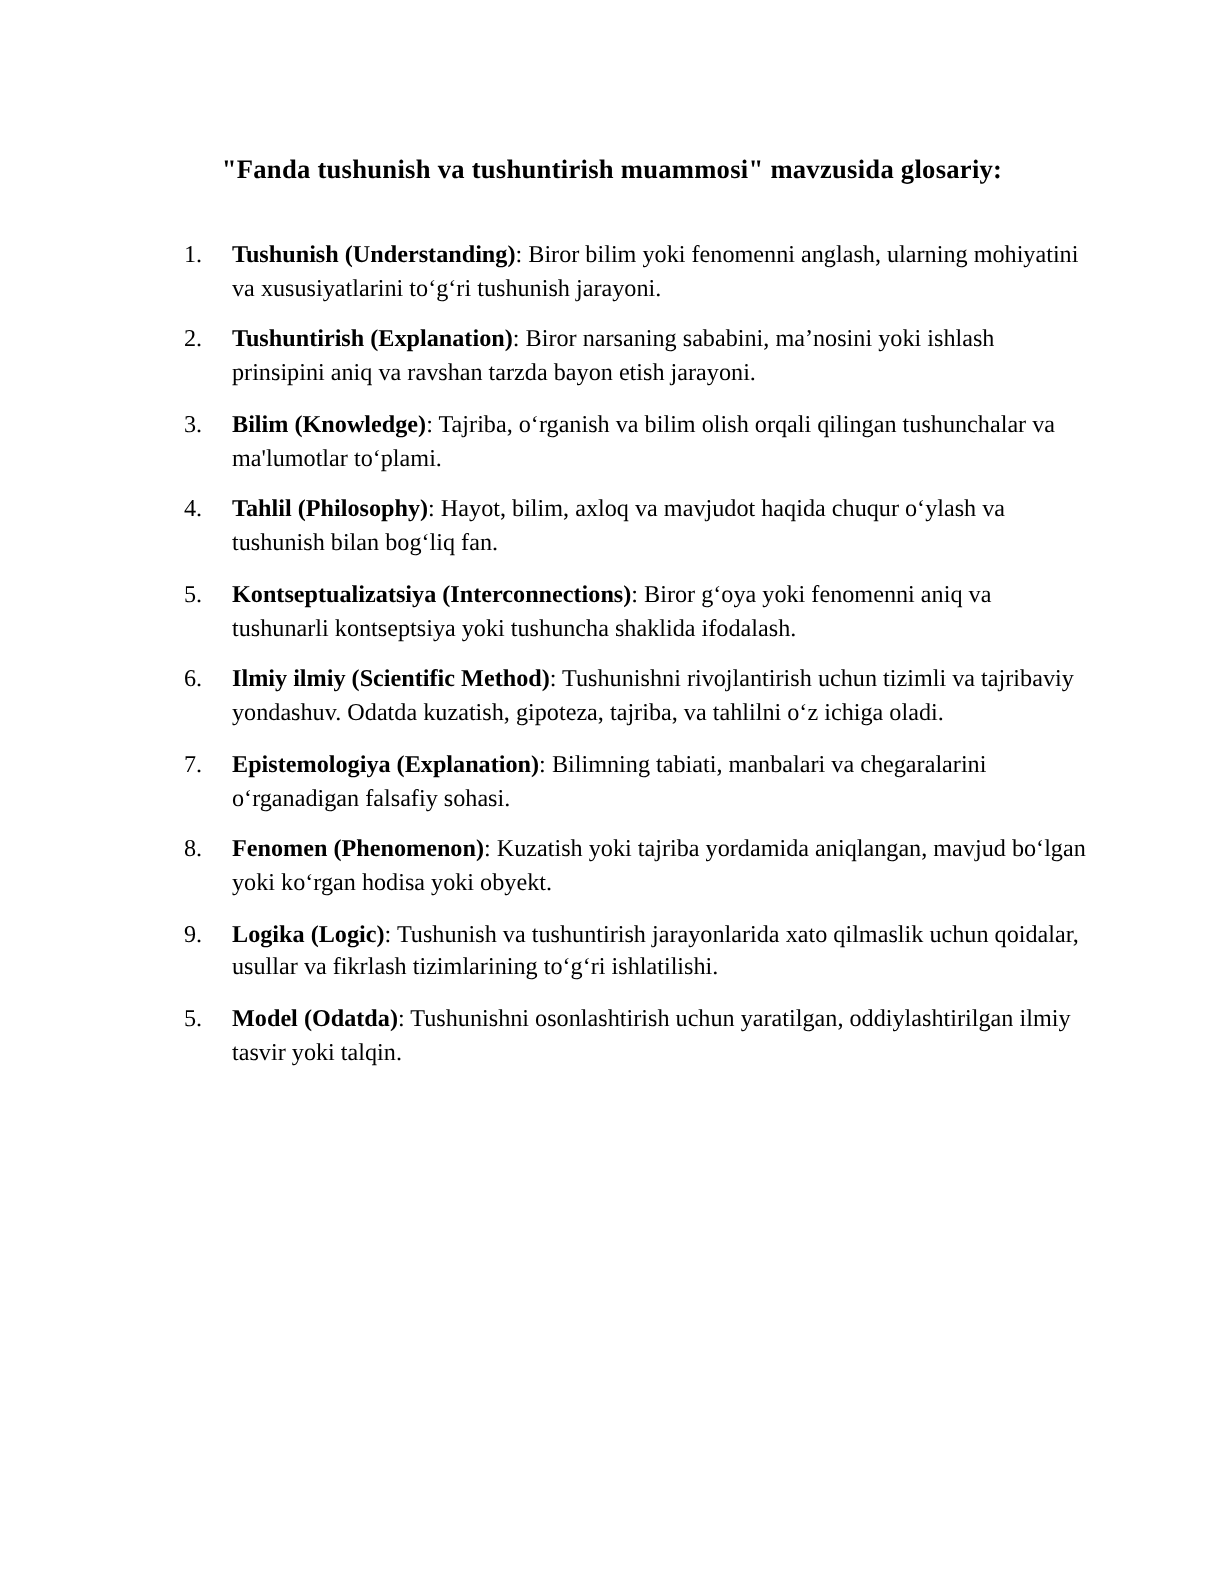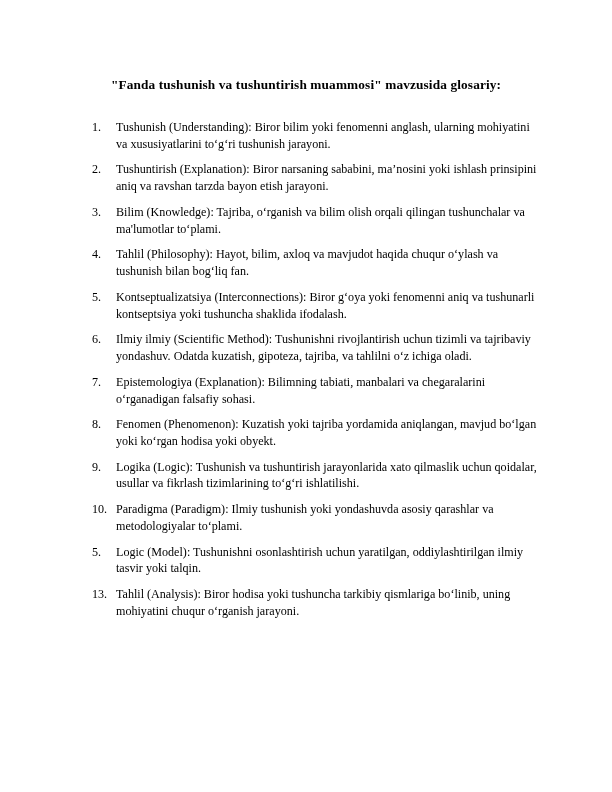--- a/index.html
+++ b/index.html
@@ -58,21 +58,21 @@
     position: absolute;
     left: 0;
     top: 0;
     width: 22px;
     text-align: left;
     font-size: 12.1px;
     line-height: 1.385;
     white-space: pre;
   }
   .item-term {
-    font-weight: normal;
+    font-weight: bold;
   }
   .item-body {
     font-weight: normal;
   }
 </style>
 </head>
 <body>
 
 <div class="page">
 
@@ -81,18 +81,16 @@
   <ol class="glossary-list">
       <li class="glossary-item"><span class="item-number">1. </span><span class="item-term">Tushunish (Understanding)</span><span class="item-body">: </span><span class="item-body">Biror bilim yoki fenomenni anglash, ularning mohiyatini va xususiyatlarini to‘g‘ri tushunish jarayoni.</span></li>
       <li class="glossary-item"><span class="item-number">2. </span><span class="item-term">Tushuntirish (Explanation)</span><span class="item-body">: </span><span class="item-body">Biror narsaning sababini, ma’nosini yoki ishlash prinsipini aniq va ravshan tarzda bayon etish jarayoni.</span></li>
       <li class="glossary-item"><span class="item-number">3. </span><span class="item-term">Bilim (Knowledge)</span><span class="item-body">: </span><span class="item-body">Tajriba, o‘rganish va bilim olish orqali qilingan tushunchalar va ma'lumotlar to‘plami.</span></li>
       <li class="glossary-item"><span class="item-number">4. </span><span class="item-term">Tahlil (Philosophy)</span><span class="item-body">: </span><span class="item-body">Hayot, bilim, axloq va mavjudot haqida chuqur o‘ylash va tushunish bilan bog‘liq fan.</span></li>
       <li class="glossary-item"><span class="item-number">5. </span><span class="item-term">Kontseptualizatsiya (Interconnections)</span><span class="item-body">: </span><span class="item-body">Biror g‘oya yoki fenomenni aniq va tushunarli kontseptsiya yoki tushuncha shaklida ifodalash.</span></li>
       <li class="glossary-item"><span class="item-number">6. </span><span class="item-term">Ilmiy ilmiy (Scientific Method)</span><span class="item-body">: </span><span class="item-body">Tushunishni rivojlantirish uchun tizimli va tajribaviy yondashuv. Odatda kuzatish, gipoteza, tajriba, va tahlilni o‘z ichiga oladi.</span></li>
       <li class="glossary-item"><span class="item-number">7. </span><span class="item-term">Epistemologiya (Explanation)</span><span class="item-body">: </span><span class="item-body">Bilimning tabiati, manbalari va chegaralarini o‘rganadigan falsafiy sohasi.</span></li>
       <li class="glossary-item"><span class="item-number">8. </span><span class="item-term">Fenomen (Phenomenon)</span><span class="item-body">: </span><span class="item-body">Kuzatish yoki tajriba yordamida aniqlangan, mavjud bo‘lgan yoki ko‘rgan hodisa yoki obyekt.</span></li>
       <li class="glossary-item"><span class="item-number">9. </span><span class="item-term">Logika (Logic)</span><span class="item-body">: </span><span class="item-body">Tushunish va tushuntirish jarayonlarida xato qilmaslik uchun qoidalar, usullar va fikrlash tizimlarining to‘g‘ri ishlatilishi.</span></li>
-      <li class="glossary-item"><span class="item-number">10.</span><span class="item-term">Paradigma (Paradigm)</span><span class="item-body">: </span><span class="item-body">Ilmiy tushunish yoki yondashuvda asosiy qarashlar va metodologiyalar to‘plami.</span></li>
-      <li class="glossary-item"><span class="item-number">5.</span><span class="item-term">Logic (Model)</span><span class="item-body">: </span><span class="item-body">Tushunishni osonlashtirish uchun yaratilgan, oddiylashtirilgan ilmiy tasvir yoki talqin.</span></li>
-      <li class="glossary-item"><span class="item-number">13.</span><span class="item-term">Tahlil (Analysis)</span><span class="item-body">: </span><span class="item-body">Biror hodisa yoki tushuncha tarkibiy qismlariga bo‘linib, uning mohiyatini chuqur o‘rganish jarayoni.</span></li>
+      <li class="glossary-item"><span class="item-number">5.</span><span class="item-term">Model (Odatda)</span><span class="item-body">: </span><span class="item-body">Tushunishni osonlashtirish uchun yaratilgan, oddiylashtirilgan ilmiy tasvir yoki talqin.</span></li>
     </ol>
 
 </div>
 
 </body></html>

